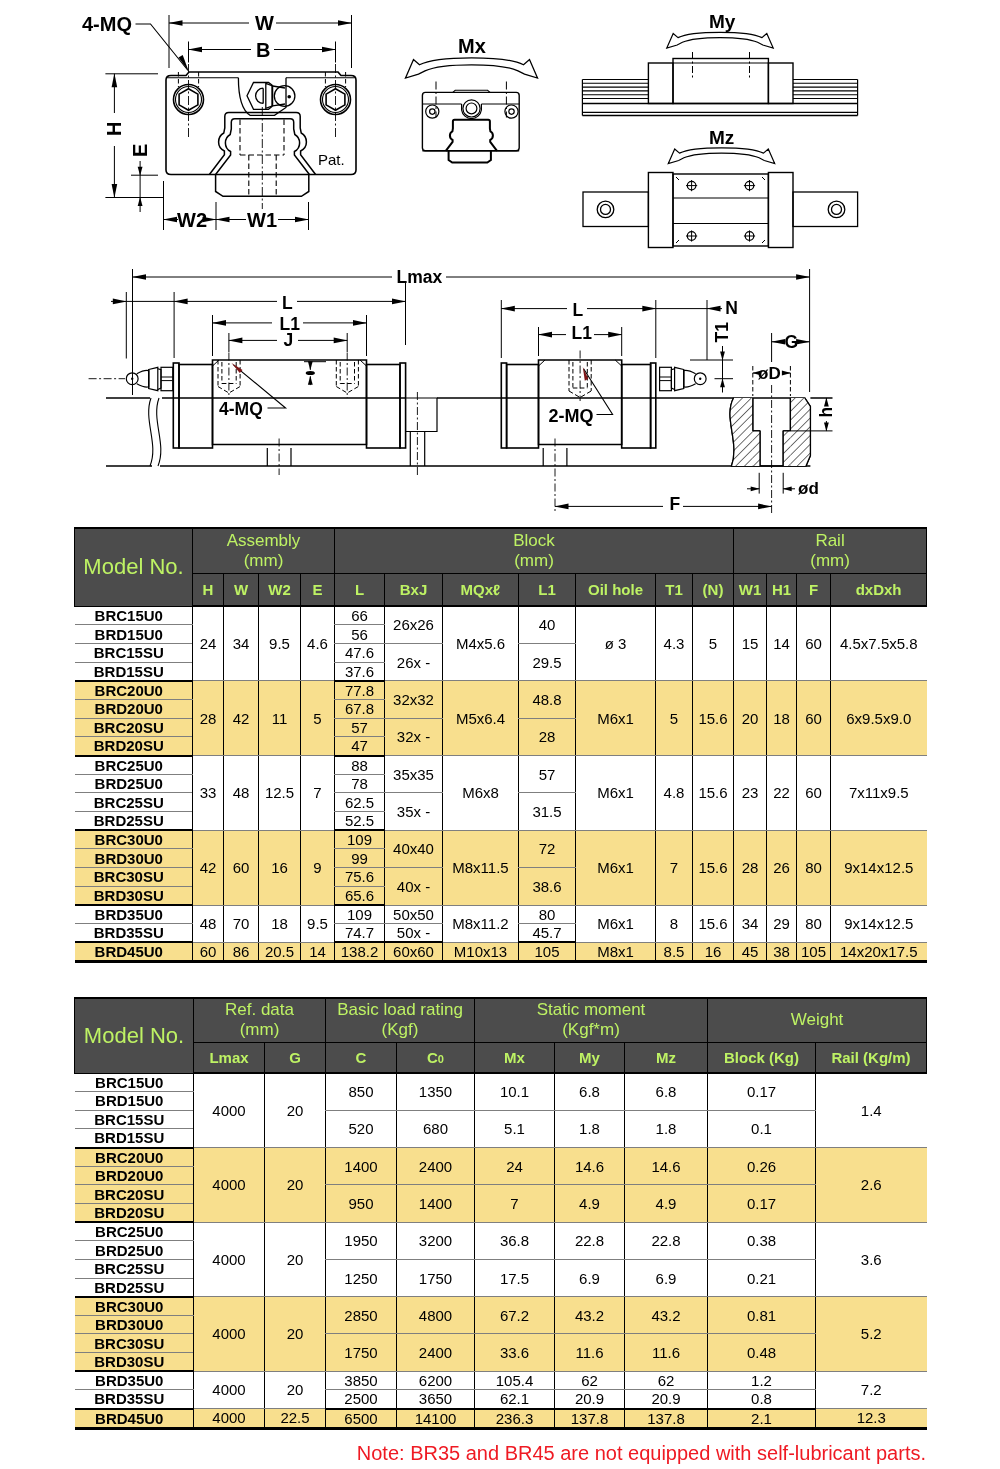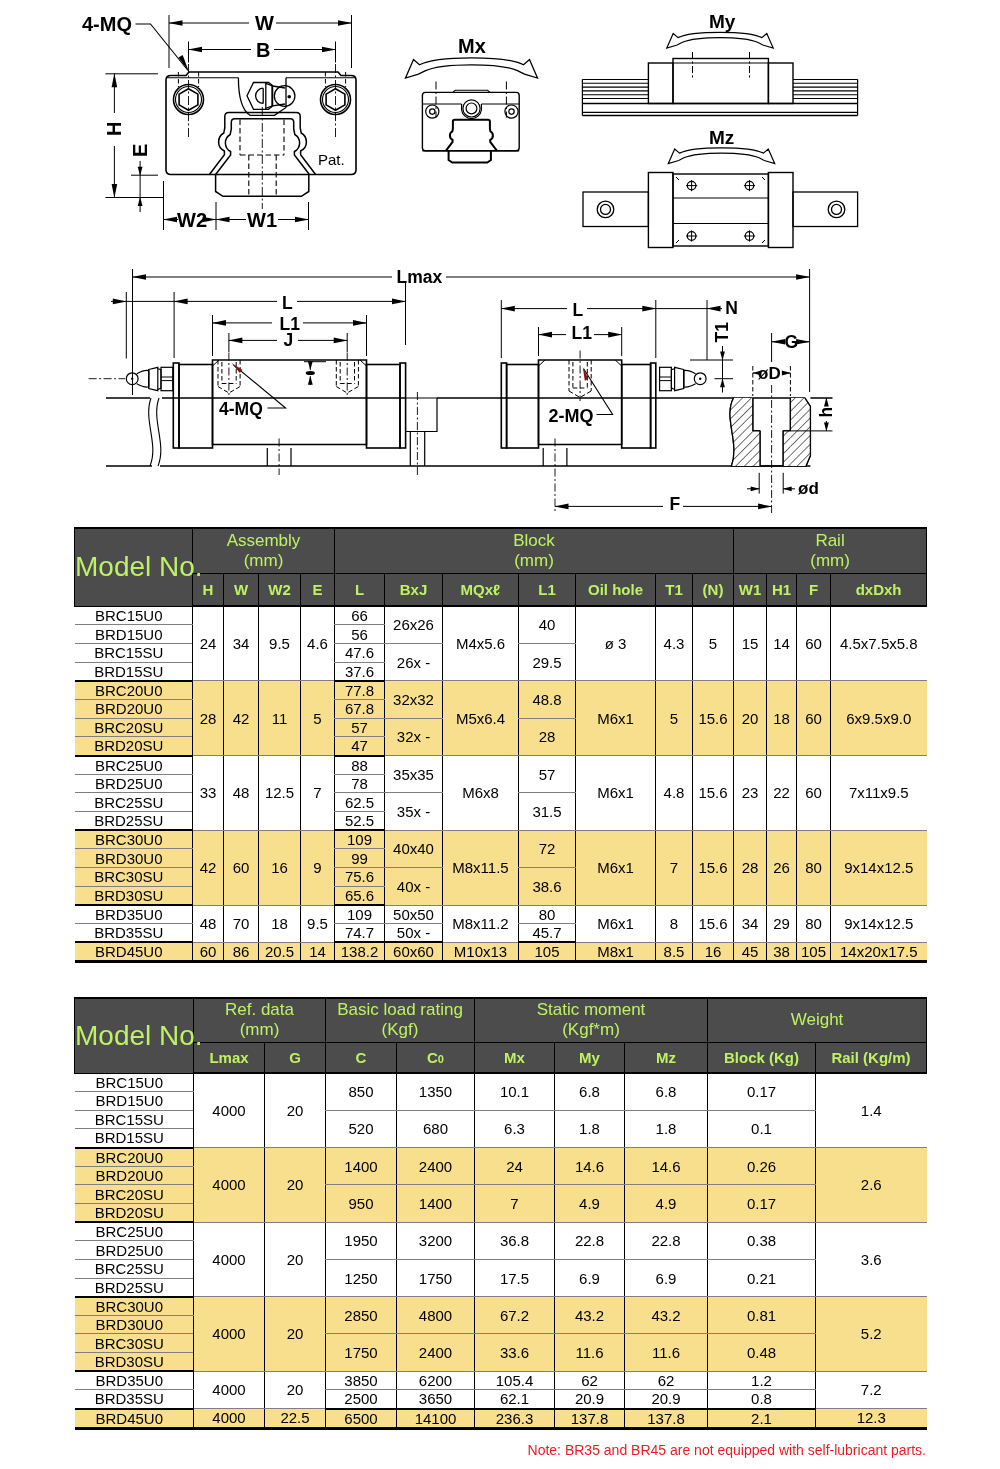--- a/index.html
+++ b/index.html
@@ -6,32 +6,32 @@
 html,body { margin:0; padding:0; }
 body { width:1000px; height:1469px; position:relative; background:#fff;
   font-family:"Liberation Sans", sans-serif; }
 #draw { position:absolute; left:0; top:0; }
 table.dt { border-collapse:collapse; table-layout:fixed; position:absolute;
   font-family:"Liberation Sans", sans-serif; }
 .dt td { padding:0; text-align:center; vertical-align:middle; white-space:nowrap; }
 .dt .hd { background:#4c4c4c; color:#bef264; border:1px solid #000; }
 .dt .h1 { font-size:17px; font-weight:400; line-height:20px; }
 .dt .h2 { font-size:15px; font-weight:bold; }
-.dt .mn { font-size:28px; font-weight:400; }
+.dt .mn { font-size:22px; font-weight:400; }
 .dt thead tr:first-child td { border-top:2px solid #000; }
 .dt thead tr:last-child td { border-bottom:2px solid #000; }
 .dt tbody td { font-size:15px; border-left:1px solid #000; }
-.dt tbody td.mod { font-weight:normal; border-left:none; padding-right:9px;text-align:center; }
+.dt tbody td.mod { font-weight:bold; border-left:none; padding-right:9px;text-align:center; }
 .dt tbody tr.rs td { border-bottom:1px solid #7f7f7f; }
 .dt tbody tr.gs td { border-bottom:2px solid #000; }
 .dt tbody tr.bt td { border-bottom:3px solid #000; }
 .dt tbody tr.yel td { background:#f8df8e; }
 .dt tbody td.nb { border-right:none; }
 .note { position:absolute; left:0; top:1442px; width:926px; text-align:right;
-  color:#ef1a23; font-size:14px; }
+  color:#ef1a23; font-size:20px; }
 </style>
 </head>
 <body>
 
 <svg id="draw" width="1000" height="524" viewBox="0 0 1000 524">
 <defs>
 <marker id="ae" orient="auto-start-reverse" markerUnits="userSpaceOnUse" markerWidth="15" markerHeight="7" refX="14" refY="3.5">
         <path d="M14.5,3.5 L0.5,0.7 L0.5,6.3 Z" fill="#000"></path>
       </marker>
 <marker id="as" orient="auto-start-reverse" markerUnits="userSpaceOnUse" markerWidth="10" markerHeight="6" refX="9" refY="3">
@@ -685,21 +685,21 @@
         <td rowspan="2">0.17</td>
         <td rowspan="4" class="nb">1.4</td>
       </tr>
 <tr class="rs" style="height:18.65px">
         <td class="mod">BRD15U0</td>
       </tr>
 <tr class="rs" style="height:18.65px">
         <td class="mod">BRC15SU</td>
         <td rowspan="2">520</td>
         <td rowspan="2">680</td>
-        <td rowspan="2">6.3</td>
+        <td rowspan="2">5.1</td>
         <td rowspan="2">1.8</td>
         <td rowspan="2">1.8</td>
         <td rowspan="2">0.1</td>
       </tr>
 <tr class="gs" style="height:18.65px">
         <td class="mod">BRD15SU</td>
       </tr>
 <tr class="rs yel" style="height:18.65px">
         <td class="mod">BRC20U0</td>
         <td rowspan="4">4000</td>

